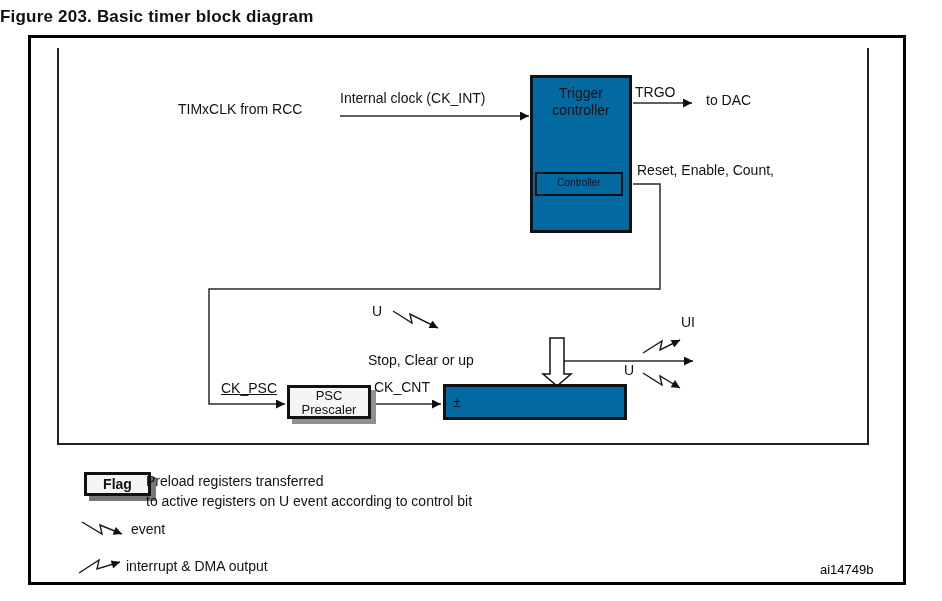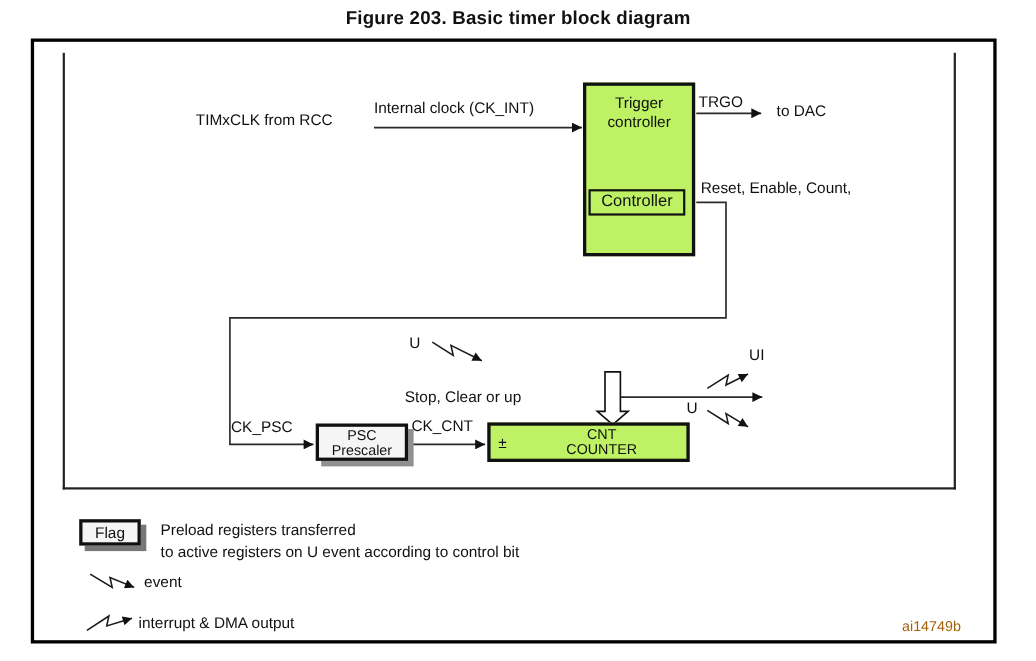--- a/index.html
+++ b/index.html
@@ -1,50 +1,50 @@
 <!DOCTYPE html>
 <html><head>
 <meta charset="utf-8">
 <style>
   html,body{margin:0;padding:0;background:#fff;}
   .page{
     position:relative;width:942px;height:601px;background:#fff;overflow:hidden;
     font-family:"Liberation Sans","DejaVu Sans",sans-serif;color:#111;
   }
   .fig-title{
-    position:absolute;top:7px;left:0;width:942px;text-align:center;
+    position:absolute;top:7px;left:0;width:942px;text-align:left;
     font-size:17px;font-weight:bold;letter-spacing:.2px;
   }
   .outer-box{
     position:absolute;left:28px;top:35px;width:878px;height:550px;
     border:3px solid #000;box-sizing:border-box;background:#fff;
   }
   .inner-frame{
     position:absolute;left:57px;top:48px;width:812px;height:397px;
     border-left:2px solid #222;border-right:2px solid #222;border-bottom:2px solid #222;
     box-sizing:border-box;
   }
   .overlay{position:absolute;left:0;top:0;width:942px;height:601px;pointer-events:none;}
   .lbl{position:absolute;font-size:14px;white-space:nowrap;line-height:15px;}
   .blockbox{
-    position:absolute;box-sizing:border-box;border:3px solid #111;background:#bef264;
+    position:absolute;box-sizing:border-box;border:3px solid #111;background:#0369a1;
     text-align:center;font-size:14px;
   }
   .shadowed{background:#f5f5f5;box-shadow:5px 5px 0 0 #909090;}
   .trigger-box{left:530px;top:75px;width:102px;height:158px;padding-top:7px;line-height:17px;}
-  .controller-box{left:535px;top:172px;width:88px;height:24px;border-width:2.5px;font-size:15px;line-height:18px;}
+  .controller-box{left:535px;top:172px;width:88px;height:24px;border-width:2.5px;font-size:10px;line-height:18px;}
   .autoreload-box{left:443px;top:306px;width:185px;height:32px;line-height:26px;}
   .psc-box{left:287px;top:385px;width:84px;height:34px;font-size:13px;line-height:14px;padding-top:1px;}
   .cnt-box{left:443px;top:384px;width:184px;height:36px;}
   .cnt-sign{position:absolute;left:7px;top:7px;font-size:14px;}
   .cnt-text{position:absolute;left:24px;right:0;top:1px;font-size:13px;line-height:14px;text-align:center;}
-  .flag-box{left:72px;top:472px;width:56px;height:24px;line-height:18px;box-shadow:5px 5px 0 0 #777;}
+  .flag-box{left:84px;top:472px;width:67px;height:24px;line-height:18px;box-shadow:5px 5px 0 0 #777;font-weight:bold;}
   .legend-text{position:absolute;font-size:14px;white-space:nowrap;}
   .legend-icon{position:absolute;}
-  .footer-id{position:absolute;left:820px;top:562px;font-size:13px;color:#a16207;}
+  .footer-id{position:absolute;left:820px;top:562px;font-size:13px;color:#000000;}
 </style>
 </head>
 <body>
 
 <div class="page">
 
   <div class="fig-title">Figure 203. Basic timer block diagram</div>
 
   <div class="outer-box"></div>
   <div class="inner-frame"></div>
@@ -88,32 +88,28 @@
   <div class="lbl" style="left:635px;top:85px;">TRGO</div>
   <div class="lbl" style="left:706px;top:93px;">to DAC</div>
   <div class="lbl" style="left:637px;top:163px;">Reset, Enable, Count,</div>
 
   <div class="lbl" style="left:372px;top:304px;">U</div>
   <div class="lbl" style="left:368px;top:353px;">Stop, Clear or up</div>
 
   <div class="lbl" style="left:681px;top:315px;text-align:right;">UI</div>
   <div class="lbl" style="left:624px;top:363px;">U</div>
 
-  <div class="lbl" style="left:210px;top:381px;">CK_PSC</div>
+  <div class="lbl" style="left:221px;top:381px;text-decoration:underline;">CK_PSC</div>
   <div class="blockbox shadowed psc-box">
     <div>PSC</div>
     <div>Prescaler</div>
   </div>
   <div class="lbl" style="left:374px;top:380px;">CK_CNT</div>
   <div class="blockbox cnt-box">
     <span class="cnt-sign">±</span>
-    <div class="cnt-text">
-      <div>CNT</div>
-      <div>COUNTER</div>
-    </div>
   </div>
 
   <div class="blockbox shadowed flag-box">
     <span>Flag</span>
   </div>
   <div class="legend-text" style="left:146px;top:473px;">Preload registers transferred</div>
   <div class="legend-text" style="left:146px;top:493px;">to active registers on U event according to control bit</div>
 
   <svg class="legend-icon" style="left:80px;top:518px;" width="46" height="20" viewBox="0 0 46 20" xmlns="http://www.w3.org/2000/svg">
     <defs>

